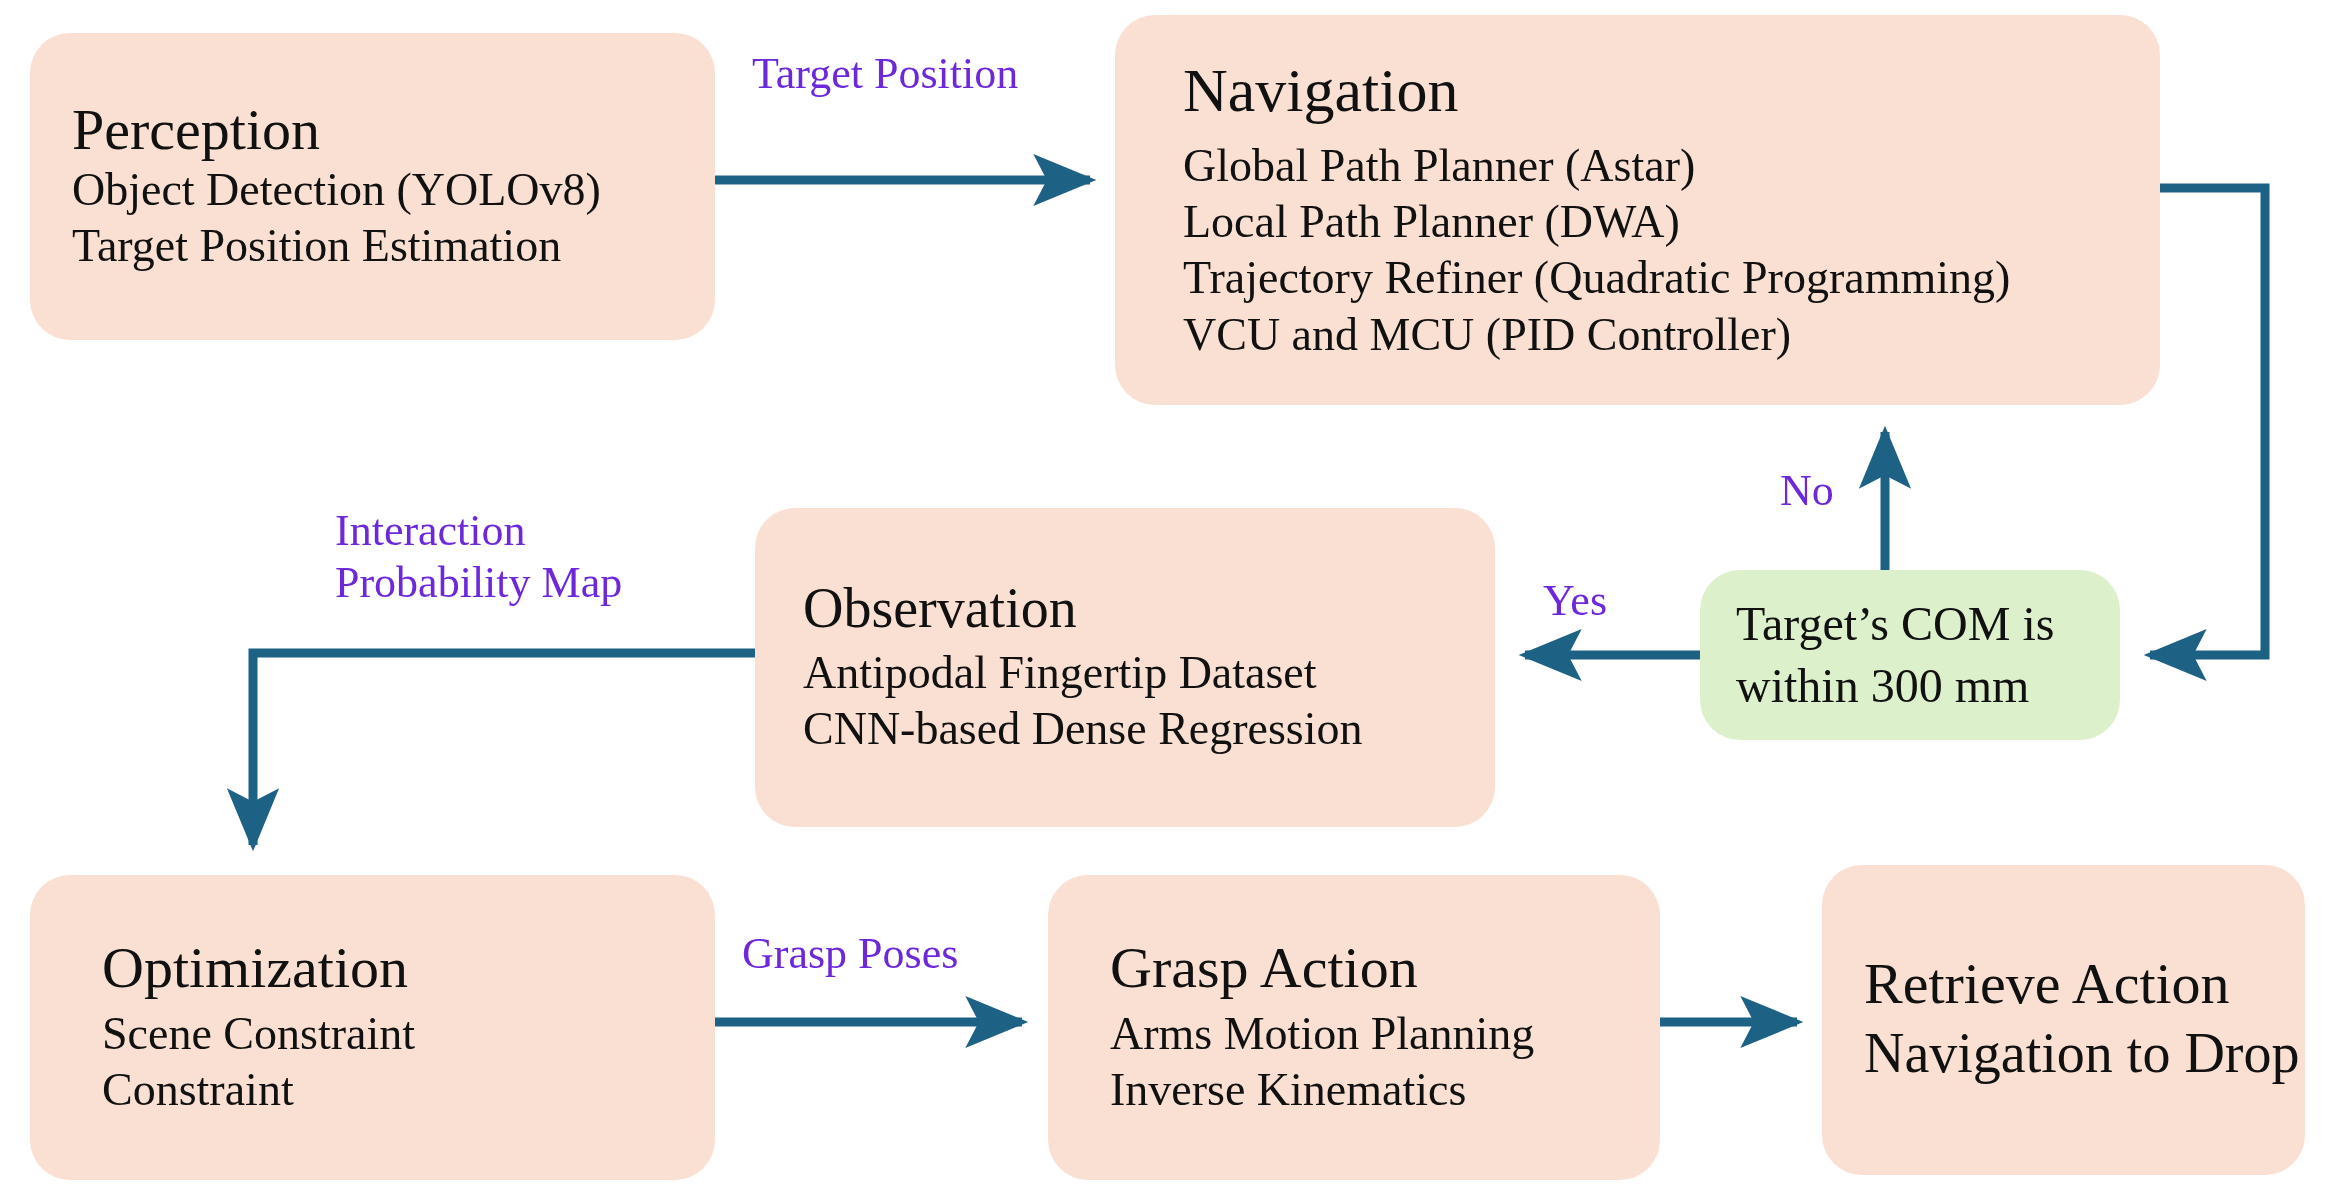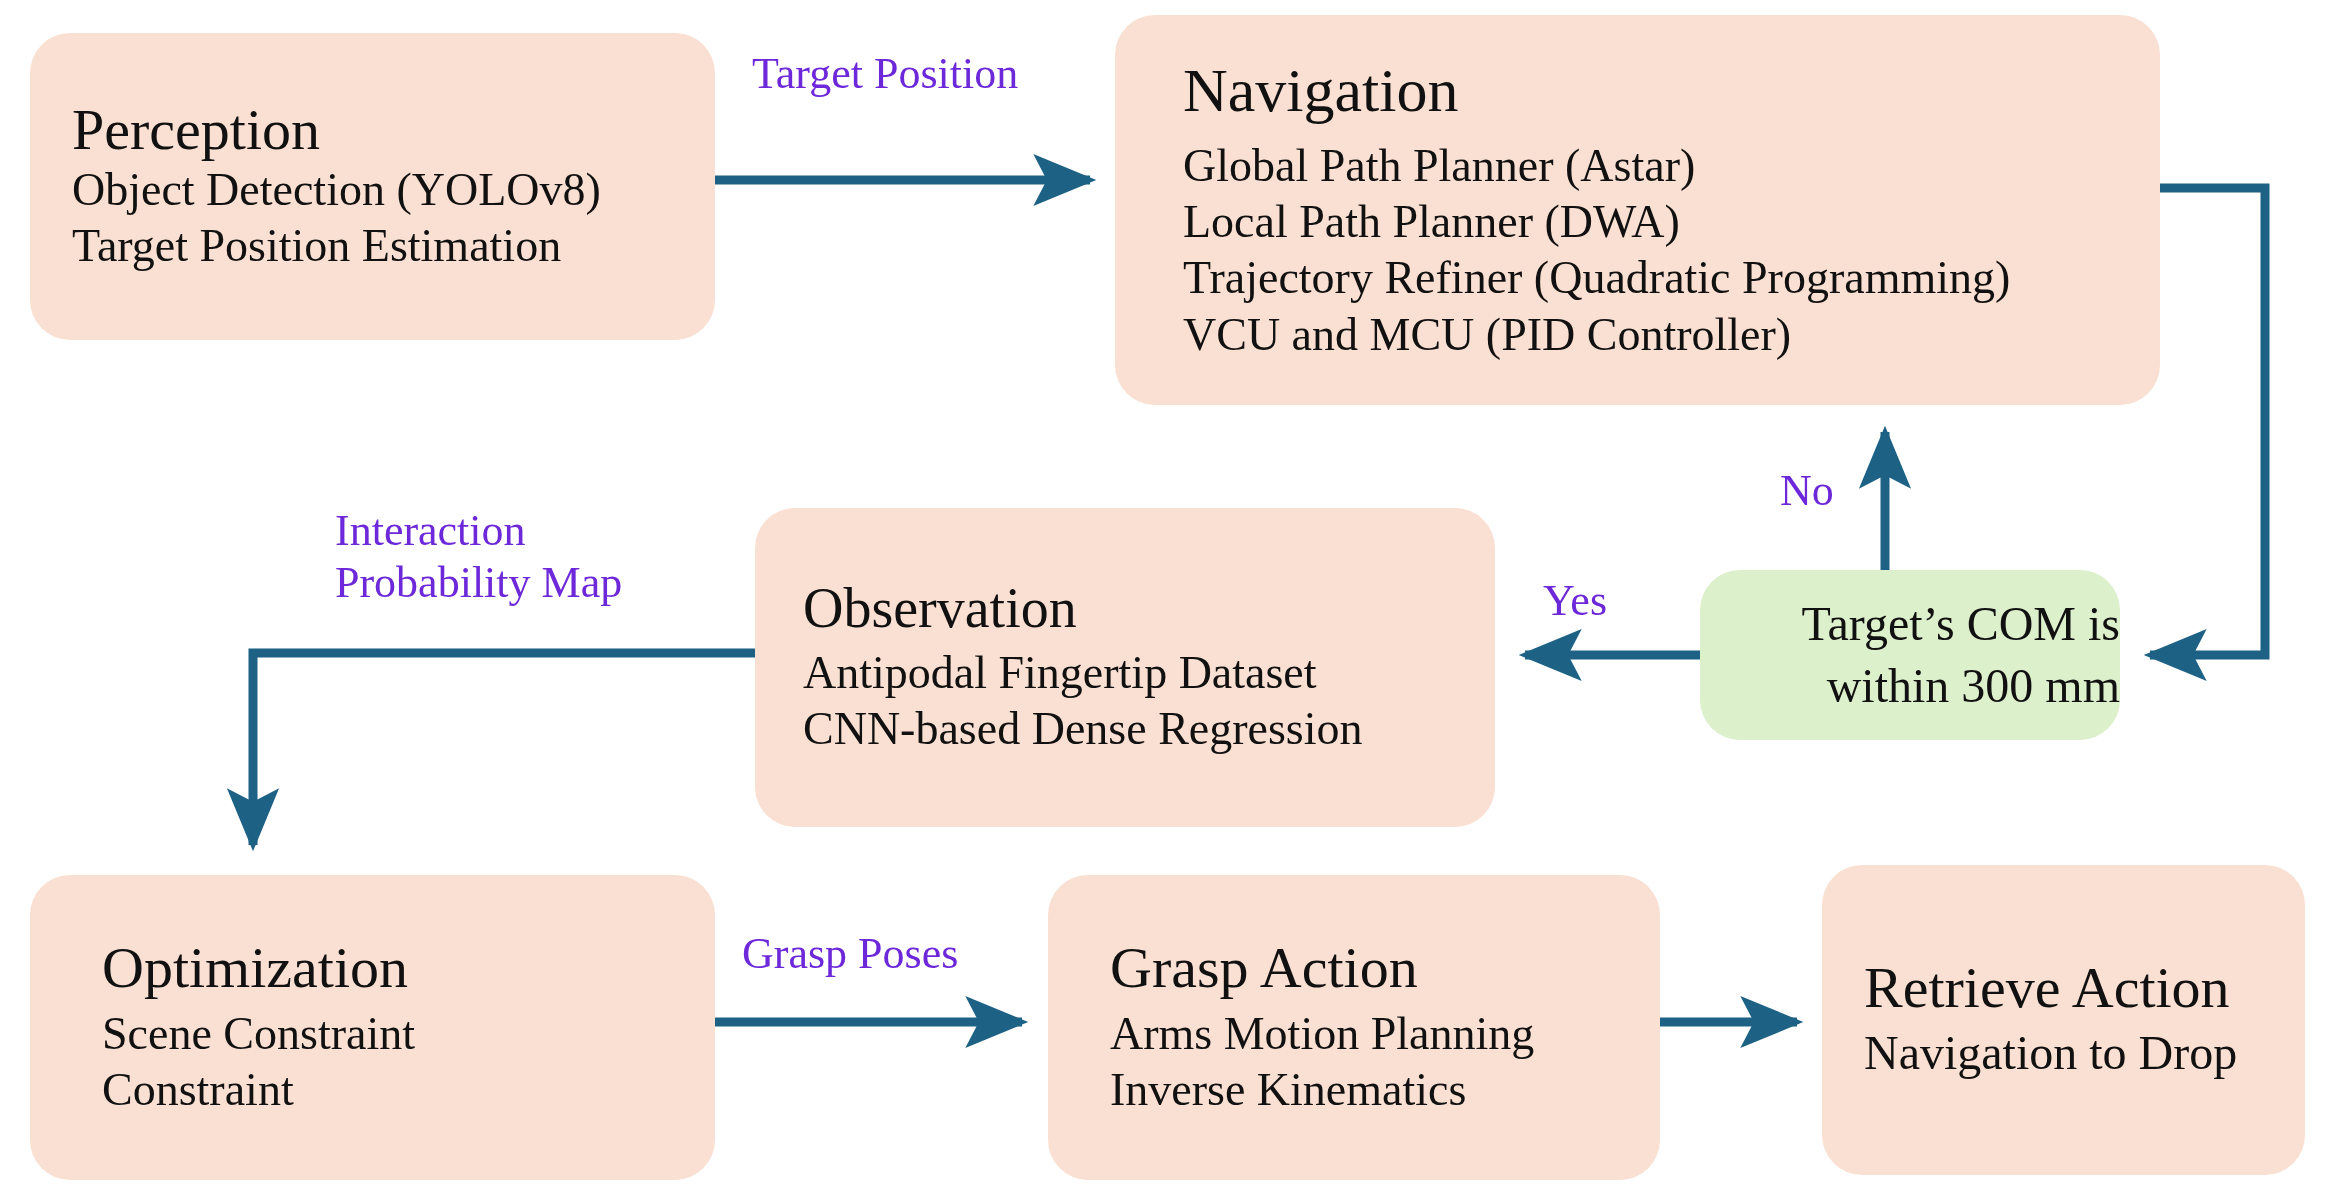--- a/index.html
+++ b/index.html
@@ -41,33 +41,33 @@
   .edge-label.two{white-space:normal;}
   svg.links{
     position:absolute;left:0;top:0;
     width:2331px;height:1200px;
     pointer-events:none;
   }
   
   #n-perception   {left:30px;  top:33px;  width:685px;  height:307px; padding:0 0 0 42px;}
   #n-navigation   {left:1115px;top:15px;  width:1045px; height:390px; padding:0 0 0 68px;}
   #n-observation  {left:755px; top:508px; width:740px;  height:319px; padding:0 0 0 48px;}
-  #n-decision     {left:1700px;top:570px; width:420px;  height:170px; padding:0 0 0 36px;align-items:flex-end;}
+  #n-decision     {left:1700px;top:570px; width:420px;  height:170px; padding:0 0 0 36px;}
   #n-optimization {left:30px;  top:875px; width:685px;  height:305px; padding:0 0 0 72px;}
   #n-grasp        {left:1048px;top:875px; width:612px;  height:305px; padding:0 0 0 62px;}
   #n-retrieve     {left:1822px;top:865px; width:483px;  height:310px; padding:0 0 0 42px;}
 
   #n-navigation .title{font-size:62px;margin-bottom:14px;}
   #n-navigation .line{font-size:46px;}
   #n-observation .title{font-size:56px;margin-bottom:6px;}
   #n-decision .line{font-size:48px;line-height:1.3;}
   #n-optimization .title{font-size:58px;margin-bottom:6px;}
   #n-grasp .title{font-size:58px;margin-bottom:6px;}
   #n-retrieve .title{font-size:58px;margin-bottom:4px;}
-  #n-retrieve .line{font-size:48px;}
+  #n-retrieve .line{font-size:56px;}
 
   
   #lbl-target-position{left:752px;  top:48px;}
   #lbl-interaction    {left:335px;  top:505px; width:330px;}
   #lbl-yes            {left:1543px; top:575px;}
   #lbl-no             {left:1780px; top:465px;}
   #lbl-grasp-poses    {left:742px;  top:928px;}
 </style>
 </head>
 <body>

